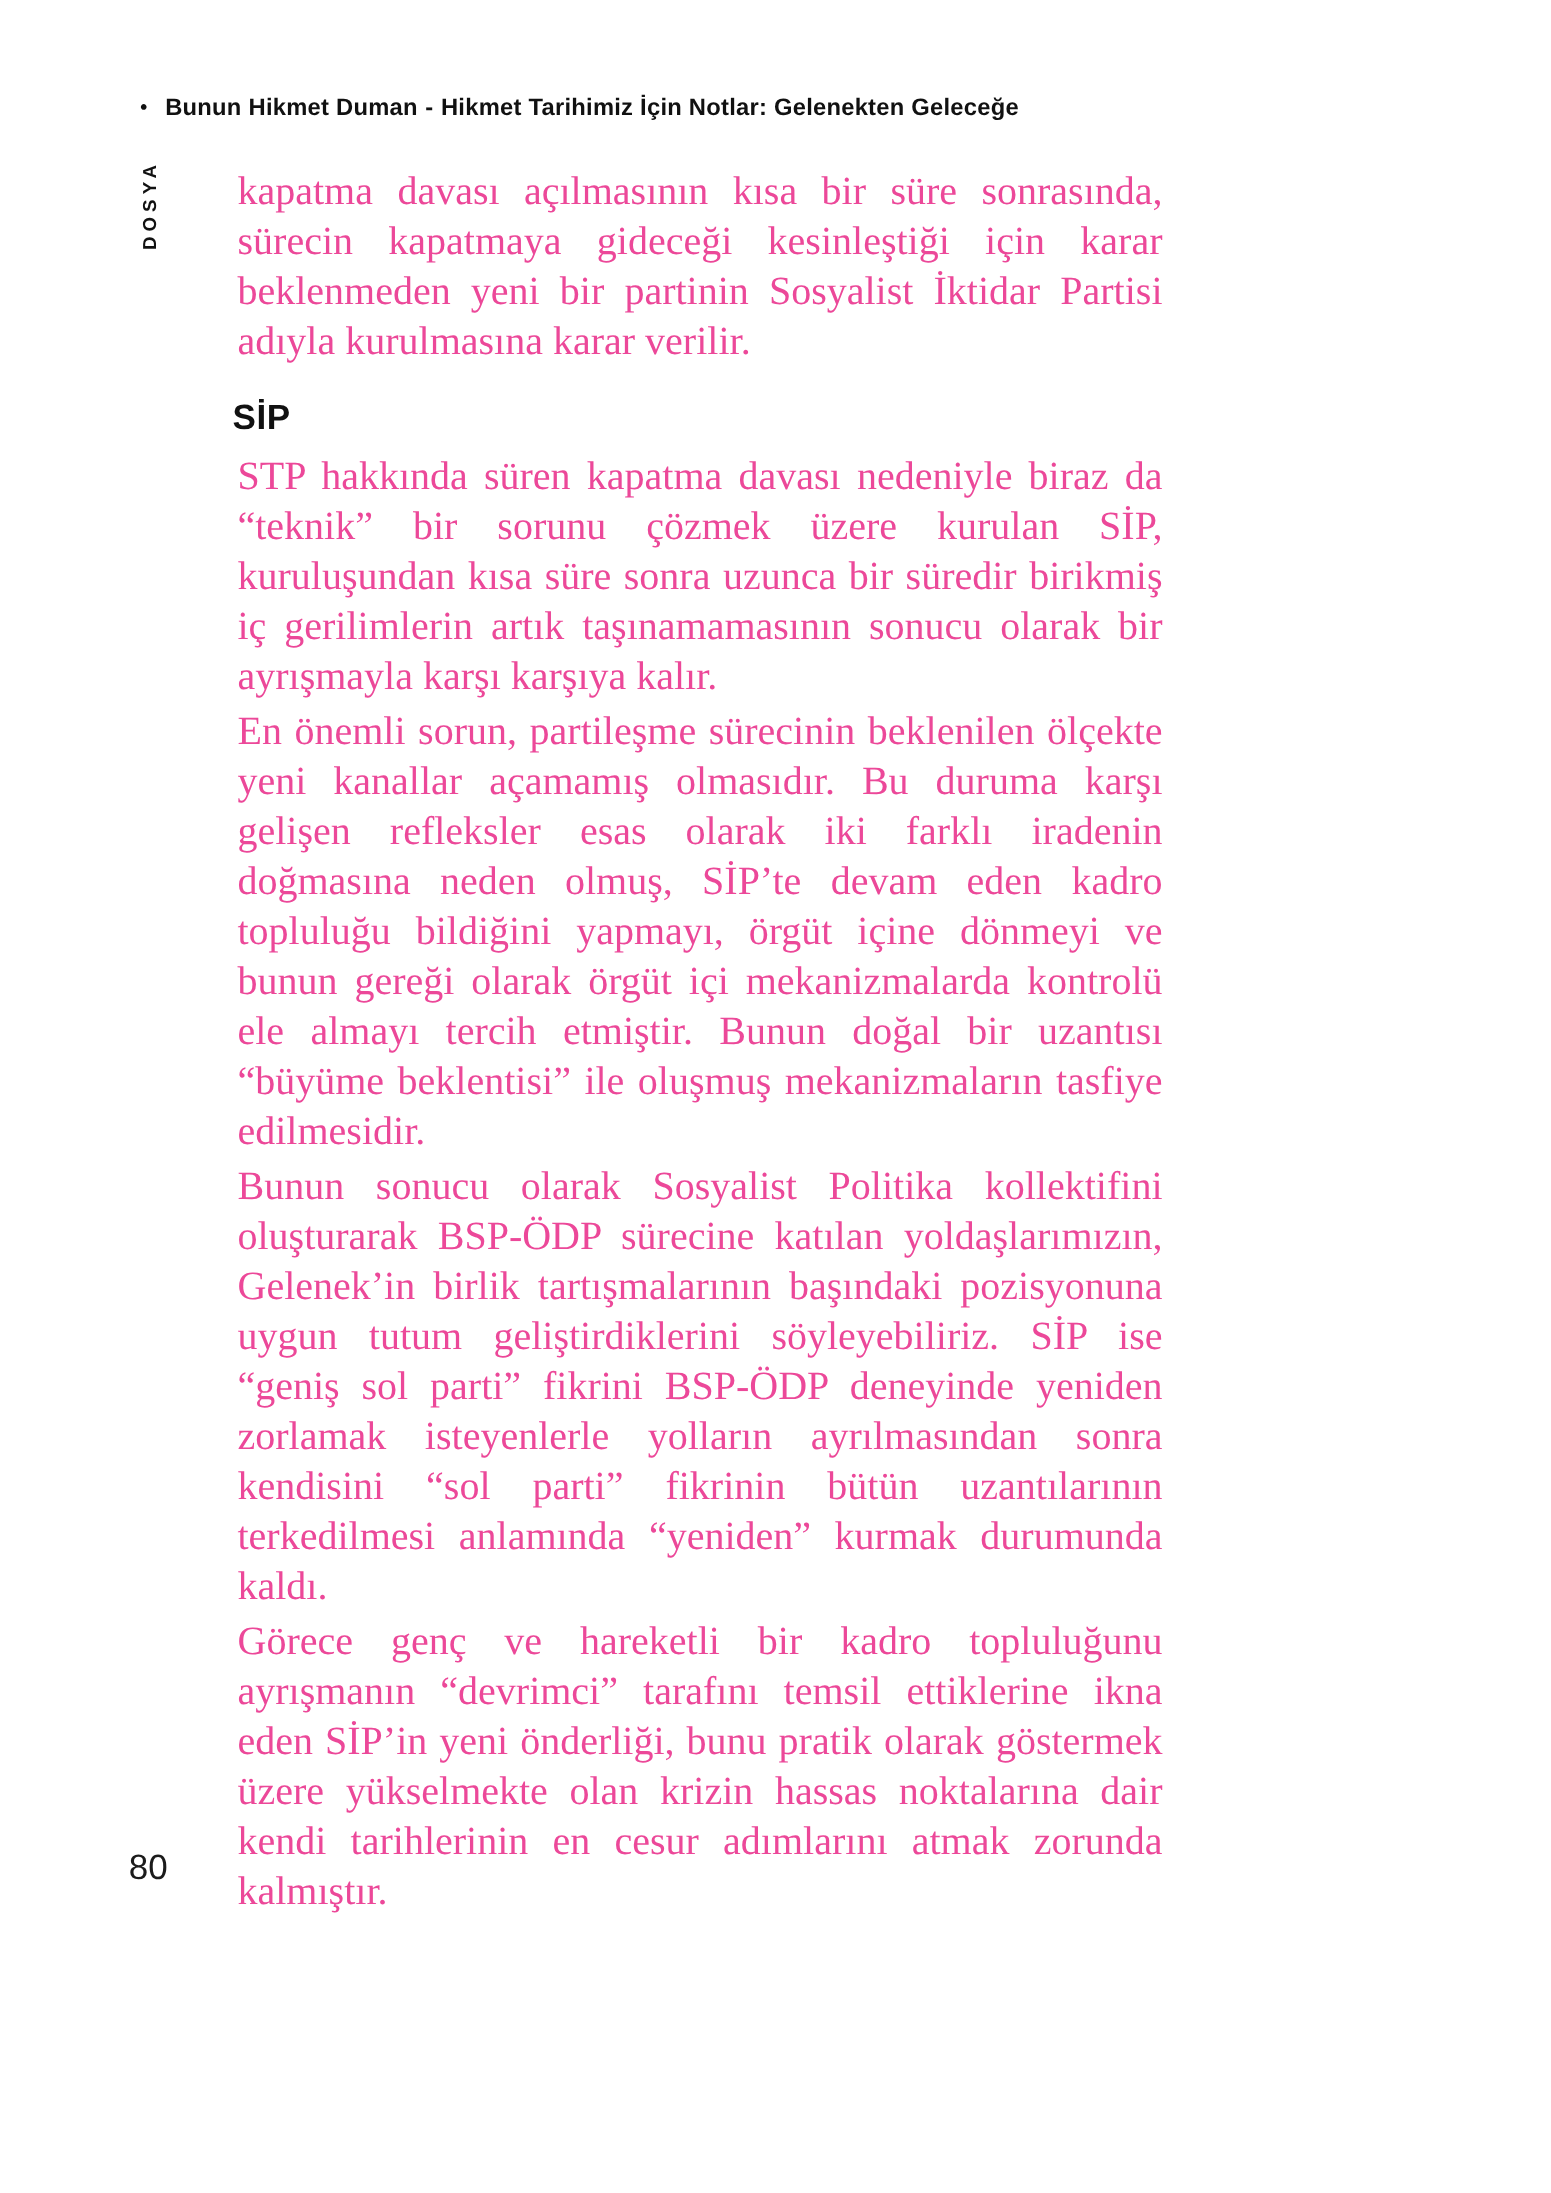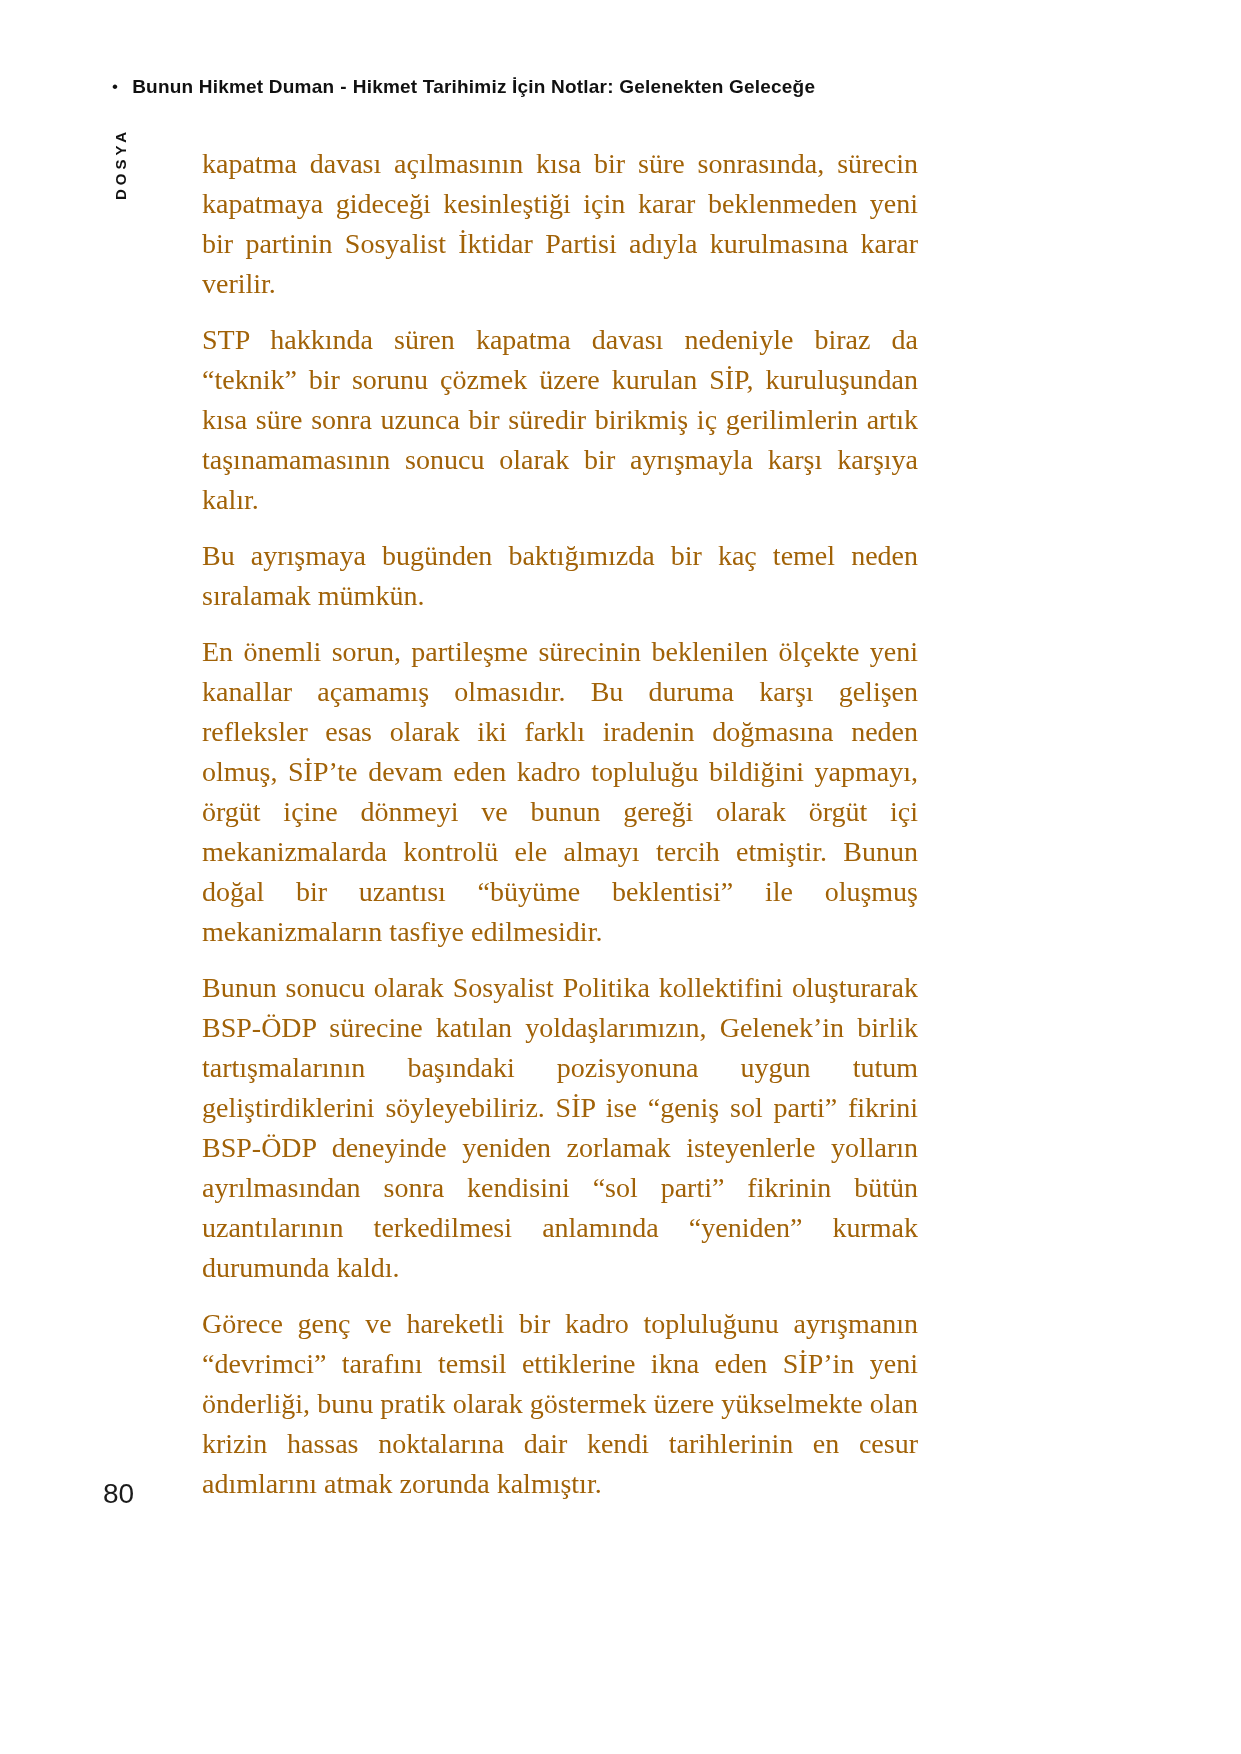--- a/index.html
+++ b/index.html
@@ -63,25 +63,25 @@
   }
 
   
   .content {
     position: absolute;
     top: 128px;
     left: 186px;
     width: 748px;
   }
   .content p {
-    margin: 16px;
-    font-size: 28px;
+    margin: 4px;
+    font-size: 32px;
     line-height: 40px;
     text-align: justify;
-    color: #a16207;
+    color: #ec4899;
   }
   .content h2 {
     margin: 26px 0 10px 0;
     font-family: "Liberation Sans", sans-serif;
     font-weight: 600;
     font-size: 28px;
     letter-spacing: 0.5px;
     color: #111;
   }
 
@@ -100,20 +100,20 @@
 <body>
 
 <div class="header">
   <span class="bullet">•</span><span class="author">Bunun Hikmet Duman</span><span class="sep">-</span><span class="book-title">Hikmet Tarihimiz İçin Notlar: Gelenekten Geleceğe</span>
 </div>
 
 <div class="dosya">DOSYA</div>
 
 <div class="content">
   <p>kapatma davası açılmasının kısa bir süre sonrasında, sürecin kapatmaya gideceği kesinleştiği için karar beklenmeden yeni bir partinin Sosyalist İktidar Partisi adıyla kurulmasına karar verilir.</p>
+  <h2>SİP</h2>
   <p>STP hakkında süren kapatma davası nedeniyle biraz da “teknik” bir sorunu çözmek üzere kurulan SİP, kuruluşundan kısa süre sonra uzunca bir süredir birikmiş iç gerilimlerin artık taşınamamasının sonucu olarak bir ayrışmayla karşı karşıya kalır.</p>
-  <p>Bu ayrışmaya bugünden baktığımızda bir kaç temel neden sıralamak mümkün.</p>
   <p>En önemli sorun, partileşme sürecinin beklenilen ölçekte yeni kanallar açamamış olmasıdır. Bu duruma karşı gelişen refleksler esas olarak iki farklı iradenin doğmasına neden olmuş, SİP’te devam eden kadro topluluğu bildiğini yapmayı, örgüt içine dönmeyi ve bunun gereği olarak örgüt içi mekanizmalarda kontrolü ele almayı tercih etmiştir. Bunun doğal bir uzantısı “büyüme beklentisi” ile oluşmuş mekanizmaların tasfiye edilmesidir.</p>
   <p>Bunun sonucu olarak Sosyalist Politika kollektifini oluşturarak BSP-ÖDP sürecine katılan yoldaşlarımızın, Gelenek’in birlik tartışmalarının başındaki pozisyonuna uygun tutum geliştirdiklerini söyleyebiliriz. SİP ise “geniş sol parti” fikrini BSP-ÖDP deneyinde yeniden zorlamak isteyenlerle yolların ayrılmasından sonra kendisini “sol parti” fikrinin bütün uzantılarının terkedilmesi anlamında “yeniden” kurmak durumunda kaldı.</p>
   <p>Görece genç ve hareketli bir kadro topluluğunu ayrışmanın “devrimci” tarafını temsil ettiklerine ikna eden SİP’in yeni önderliği, bunu pratik olarak göstermek üzere yükselmekte olan krizin hassas noktalarına dair kendi tarihlerinin en cesur adımlarını atmak zorunda kalmıştır.</p>
 </div>
 
 <div class="page-number">80</div>
 
 </body></html>

